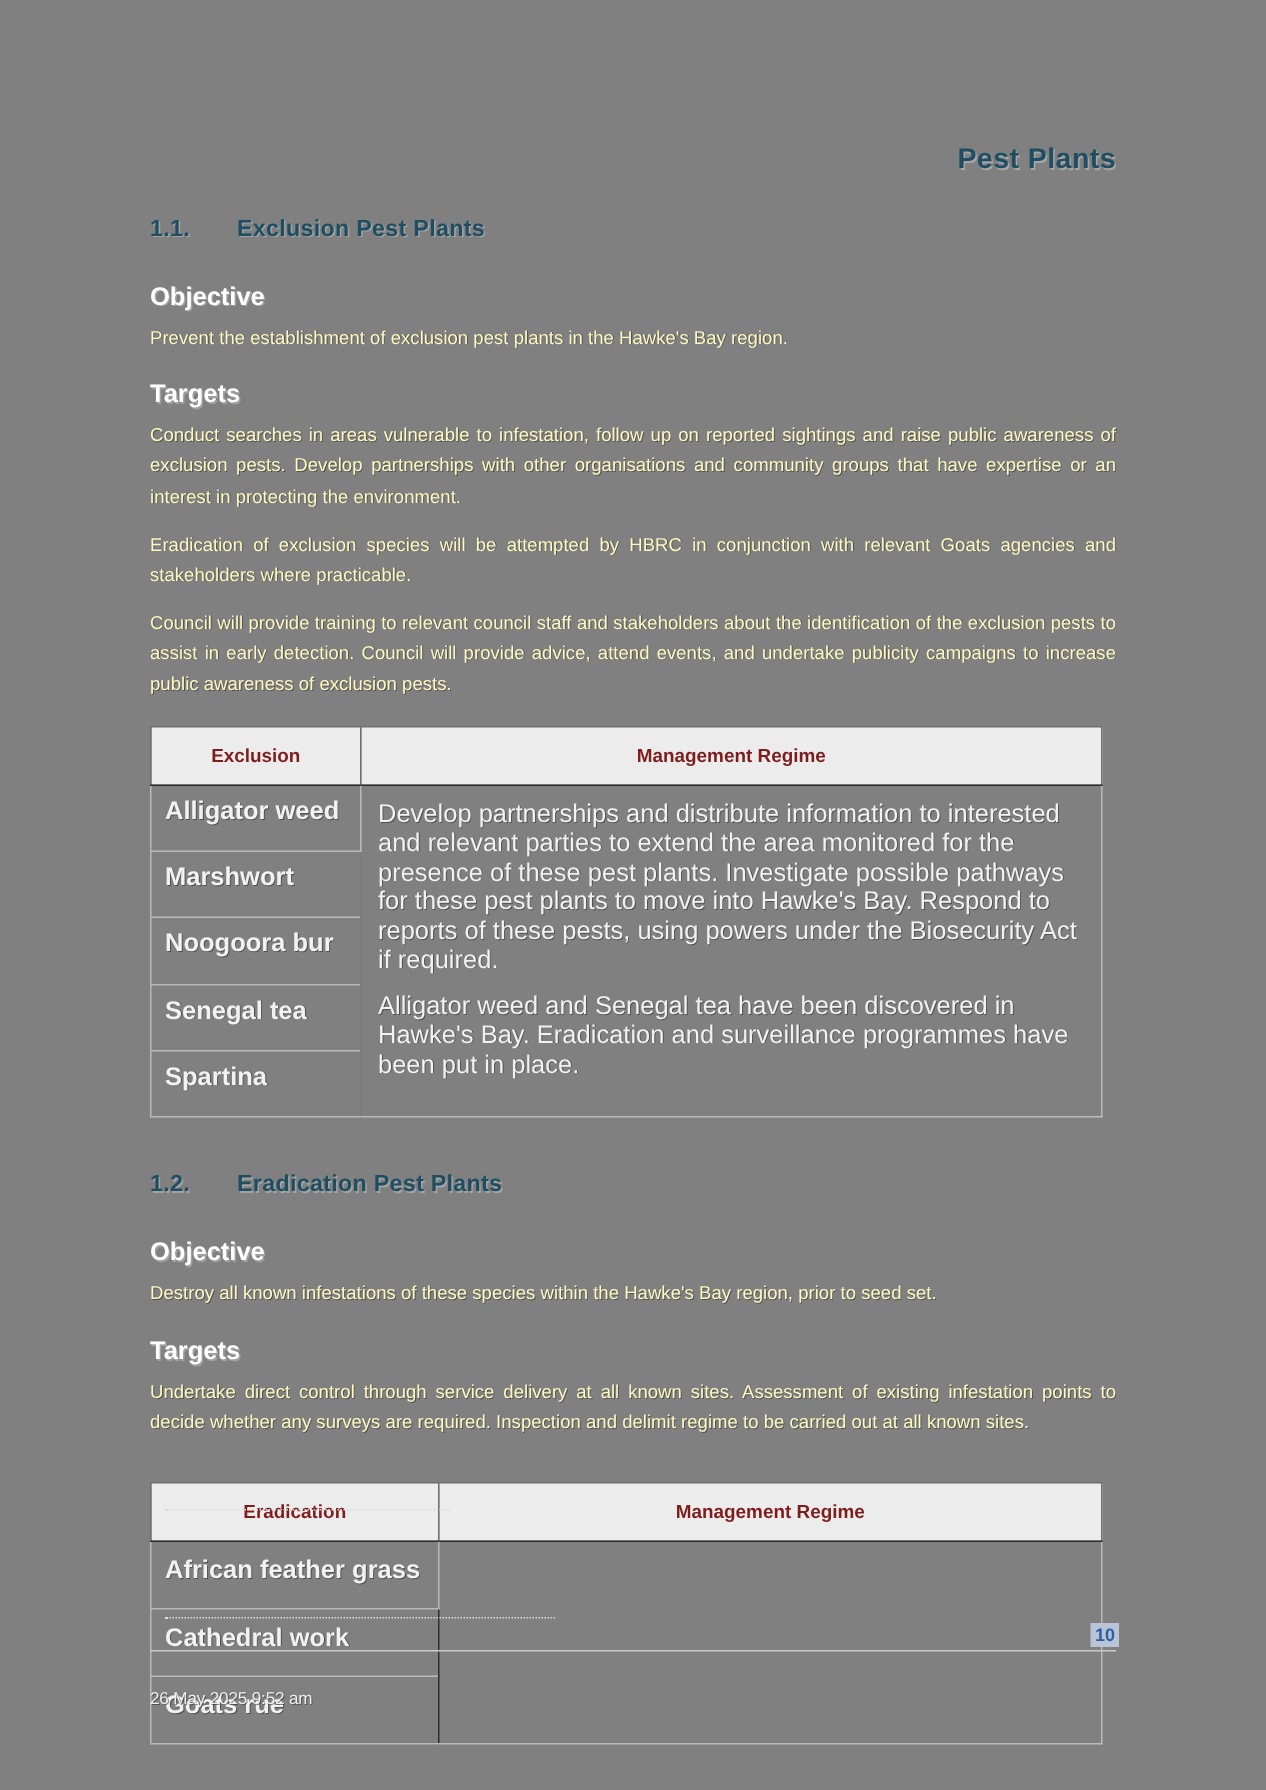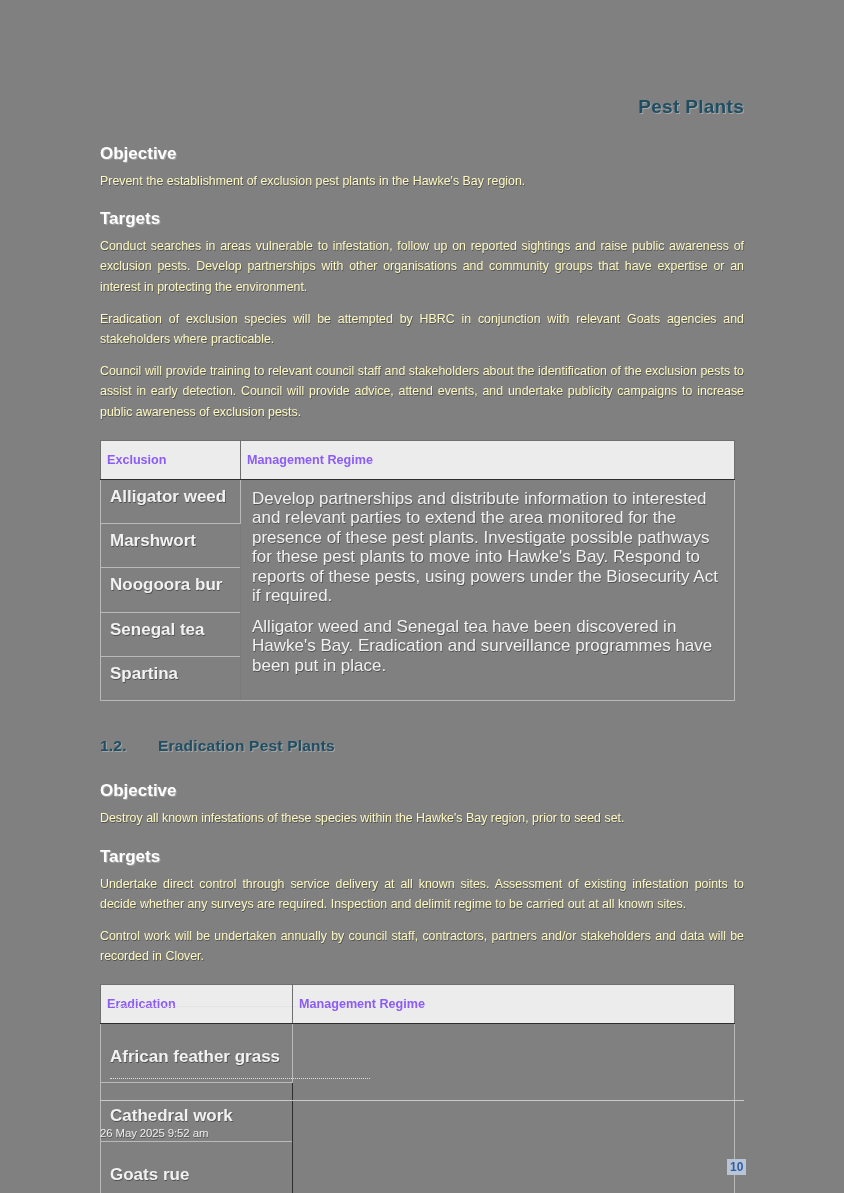--- a/index.html
+++ b/index.html
@@ -73,24 +73,24 @@
   
   .tbl {
     width: 634px;
     border-collapse: collapse;
     table-layout: fixed;
     border: 1px solid #3a3a3a;
     margin: 0;
   }
   .tbl th {
     background: #ececec;
-    color: #8b5cf6;
+    color: #7f1d1d;
     font-size: 12.6px;
     font-weight: bold;
-    text-align: left;
+    text-align: center;
     padding: 12px 6px;
     border: 1px solid #6f6f6f;
     border-bottom: 1px solid #2e2e2e;
   }
   .tbl td {
     vertical-align: top;
     border: 1px solid #b9b9b9;
     color: #f2f2f2;
     font-size: 17px;
     line-height: 19.5px;
@@ -107,21 +107,21 @@
     border-left: 1px solid #7a7a7a;
   }
   .tbl td.regime p {
     margin: 0 0 11px 0;
   }
   .tbl td.regime p:last-child { margin-bottom: 16px; }
   .tbl col.c1 { width: 140px; }
   .tbl col.c2 { width: 494px; }
   .tbl.t2 col.c1 { width: 192px; }
   .tbl.t2 col.c2 { width: 442px; }
-  .tbl.t2 td.name { height: 26px; padding: 23px 8px 9px 9px; margin-top: 39px; }
+  .tbl.t2 td.name { height: 26px; padding: 9px 8px 9px 9px; margin-top: 39px; }
   .tbl.t2 td.regime { border-left: 1px solid #2e2e2e; }
 
   
   .dot-rule {
     position: absolute;
     height: 0;
     border-top: 1px dotted #dcdcdc;
   }
 
   
@@ -138,37 +138,41 @@
     left: 100px;
     top: 1127px;
     color: #efefef;
     font-size: 11.4px;
     text-shadow: 0.6px 0.6px 0 rgba(40,40,40,0.55);
     letter-spacing: -0.1px;
   }
   .page-num {
     position: absolute;
     left: 727px;
-    top: 1159px;
+    top: 1082px;
     color: #2e5fa3;
     background: #b9c4d6;
     font-size: 12px;
     font-weight: bold;
     padding: 1px 3px;
     line-height: 14px;
   }
 </style>
 </head>
 <body>
 
 <div class="page">
   <div class="content">
 
     <div class="h-title">Pest Plants</div>
 
+    <div class="h-section">
+      <span class="num">1.1.</span>
+      <span>Exclusion Pest Plants</span>
+    </div>
 
     <div class="h-sub">Objective</div>
     <p class="body last">Prevent the establishment of exclusion pest plants in the Hawke's Bay region.</p>
 
     <div class="gap-lg"></div>
 
     <div class="h-sub">Targets</div>
     <p class="body">Conduct searches in areas vulnerable to infestation, follow up on reported sightings and raise public awareness of exclusion pests. Develop partnerships with other organisations and community groups that have expertise or an interest in protecting the environment.</p>
     <p class="body">Eradication of exclusion species will be attempted by HBRC in conjunction with relevant Goats agencies and stakeholders where practicable.</p>
     <p class="body last">Council will provide training to relevant council staff and stakeholders about the identification of the exclusion pests to assist in early detection. Council will provide advice, attend events, and undertake publicity campaigns to increase public awareness of exclusion pests.</p>
@@ -217,21 +221,20 @@
       <span>Eradication Pest Plants</span>
     </div>
 
     <div class="h-sub">Objective</div>
     <p class="body last">Destroy all known infestations of these species within the Hawke's Bay region, prior to seed set.</p>
 
     <div class="gap-lg"></div>
 
     <div class="h-sub">Targets</div>
     <p class="body">Undertake direct control through service delivery at all known sites. Assessment of existing infestation points to decide whether any surveys are required. Inspection and delimit regime to be carried out at all known sites.</p>
-    <p class="body last">Control work will be undertaken annually by council staff, contractors, partners and/or stakeholders and data will be recorded in Clover.</p>
 
     <div class="gap-lg"></div>
 
     <table class="tbl t2">
       <colgroup>
           <col class="c1">
           <col class="c2">
         </colgroup>
       <thead>
         <tr>

